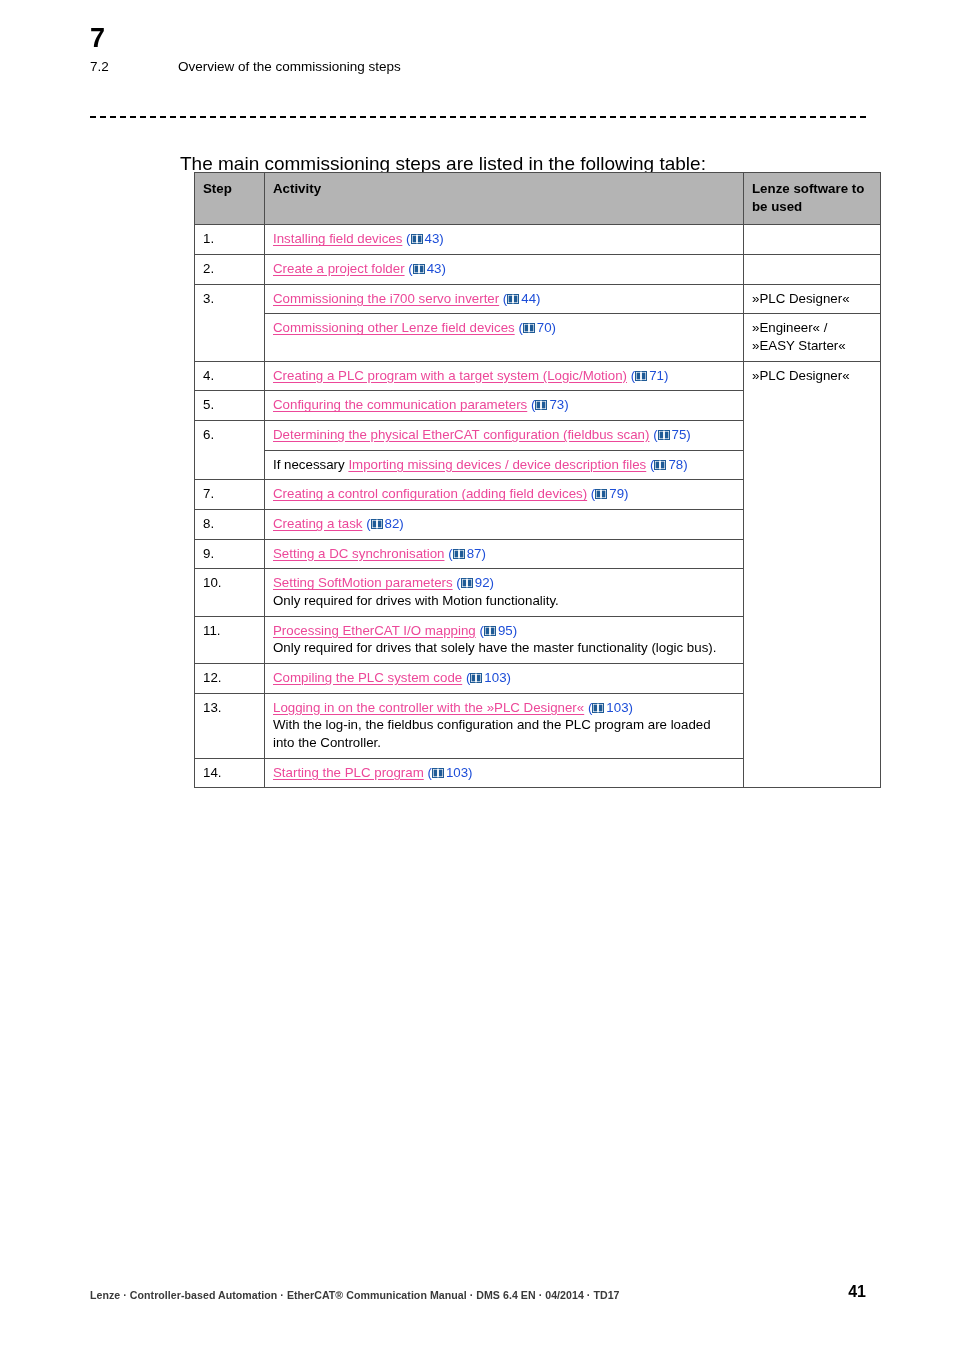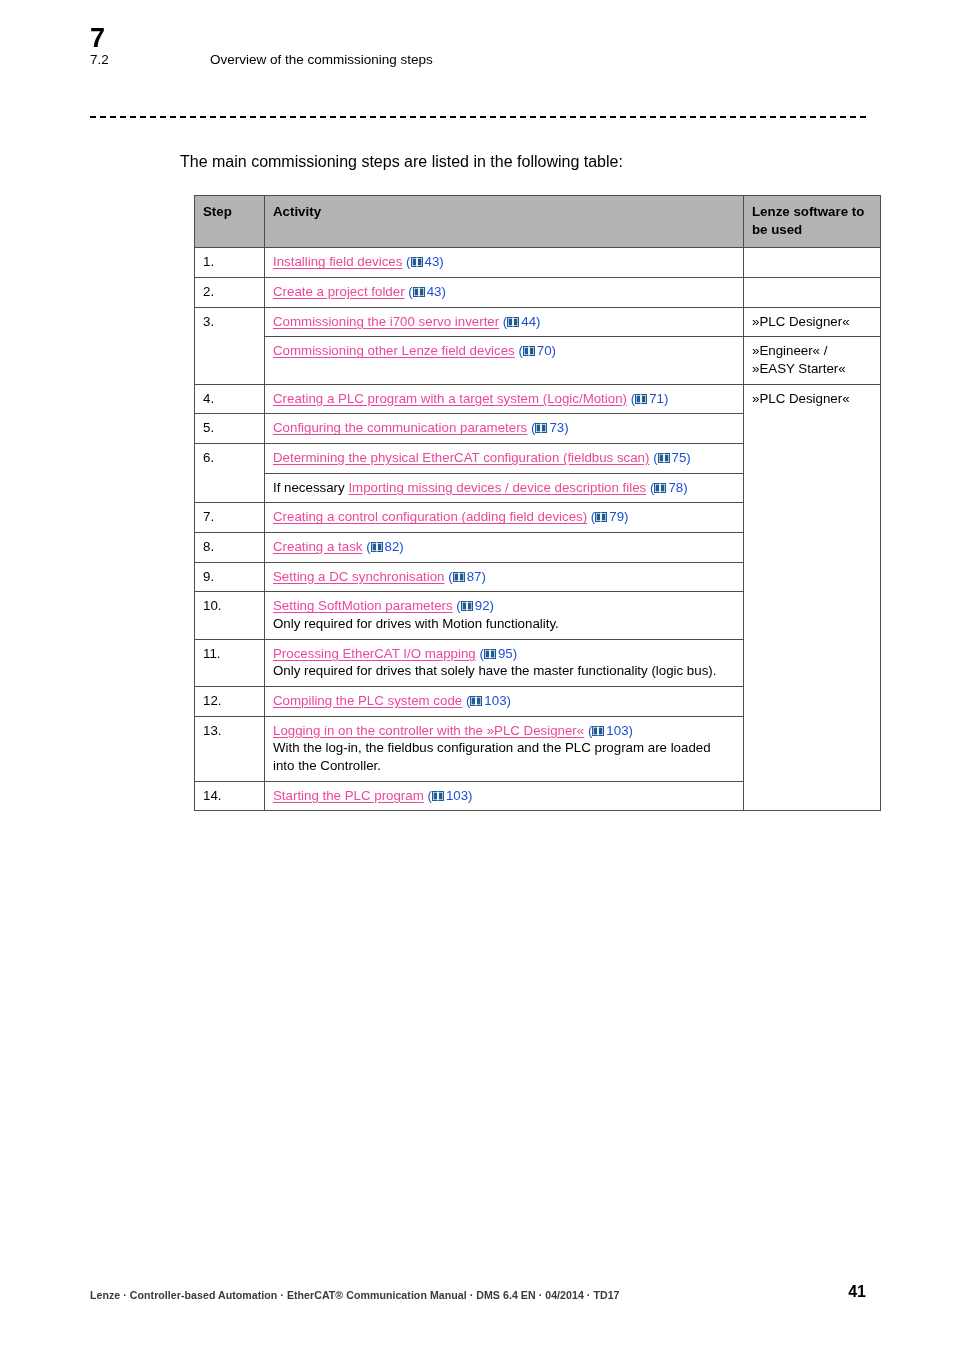--- a/index.html
+++ b/index.html
@@ -42,21 +42,21 @@
     letter-spacing: 0px;
   }
   .chapter-title {
     font-size: 27px;
     font-weight: 400;
     line-height: 1.05;
   }
   .section-row {
     display: flex;
     align-items: flex-end;
-    gap: 32px;
+    margin-top: 7px;
   }
   .section-num {
     width: 88px;
     flex: 0 0 88px;
     font-size: 13.5px;
     font-weight: 400;
     line-height: 1.2;
   }
   .section-title {
     font-size: 13.5px;
@@ -72,29 +72,29 @@
     width: 776px;
     height: 0;
     border-top: 2px dashed #000000;
   }
 
   
   .intro {
     position: absolute;
     left: 180px;
     top: 151px;
-    font-size: 16px;
+    font-size: 19px;
     line-height: 1.35;
   }
 
   
   .table-wrap {
     position: absolute;
     left: 178px;
-    top: 195px;
+    top: 172px;
     width: 686px;
     padding-left: 16px;
   }
   table.steps {
     border-collapse: collapse;
     width: 686px;
     table-layout: fixed;
     border: 1.6px solid #2b2b2b;
   }
   table.steps col.c-step  { width: 70px; }

